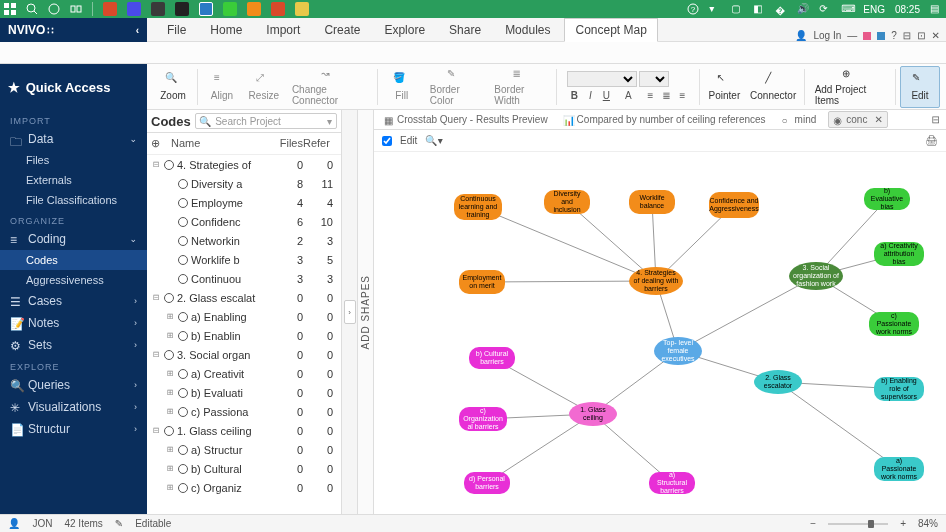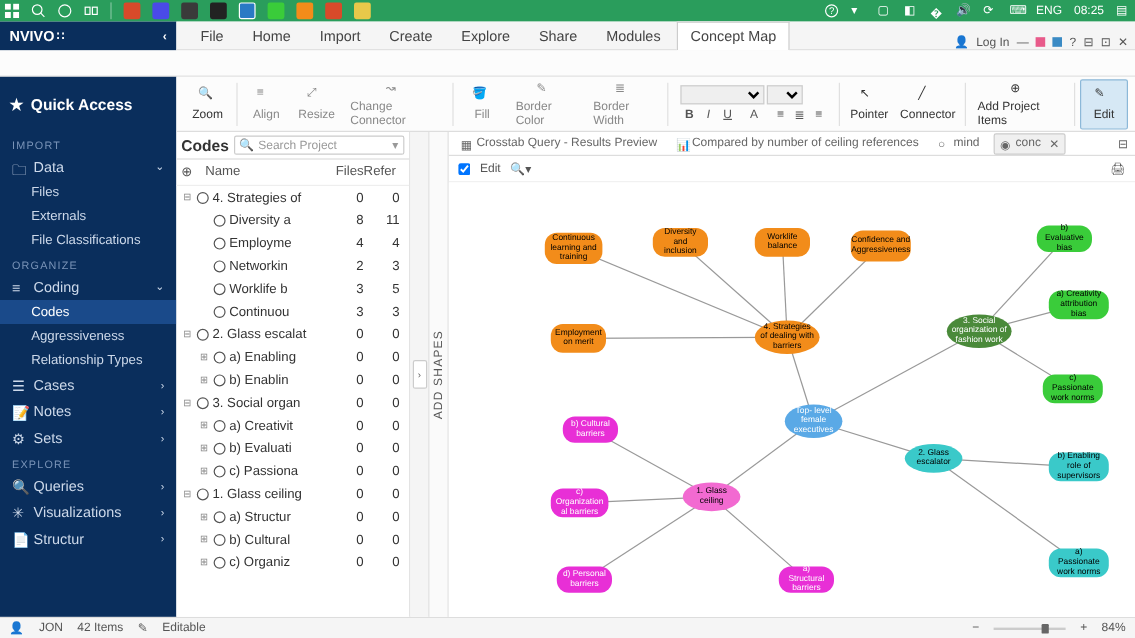--- a/index.html
+++ b/index.html
@@ -274,21 +274,20 @@
     <div class="side-item sub">Externals</div>
     <div class="side-item sub">File Classifications</div>
     <div class="sec-head">ORGANIZE</div>
     <div class="side-item expandable">
         <span class="side-ico">≡</span>
         <span>Coding</span>
         <span class="chv">⌄</span>
       </div>
     <div class="side-item sub active">Codes</div>
     <div class="side-item sub">Aggressiveness</div>
-    <div class="side-item sub">Relationship Types</div>
     <div class="side-item expandable">
         <span class="side-ico">☰</span>
         <span>Cases</span>
         <span class="chv">›</span>
       </div>
     <div class="side-item expandable">
         <span class="side-ico">📝</span>
         <span>Notes</span>
         <span class="chv">›</span>
       </div>
@@ -344,20 +343,27 @@
           <span class="nm">Diversity a</span>
           <span class="fil">8</span>
           <span class="ref">11</span>
         </div>
         <div class="code-row l2">
           <span class="exp"></span>
           <span class="rad"></span>
           <span class="nm">Employme</span>
           <span class="fil">4</span>
           <span class="ref">4</span>
+        </div>
+        <div class="code-row l2">
+          <span class="exp"></span>
+          <span class="rad"></span>
+          <span class="nm">Confidenc</span>
+          <span class="fil">6</span>
+          <span class="ref">10</span>
         </div>
         <div class="code-row l2">
           <span class="exp"></span>
           <span class="rad"></span>
           <span class="nm">Networkin</span>
           <span class="fil">2</span>
           <span class="ref">3</span>
         </div>
         <div class="code-row l2">
           <span class="exp"></span>

